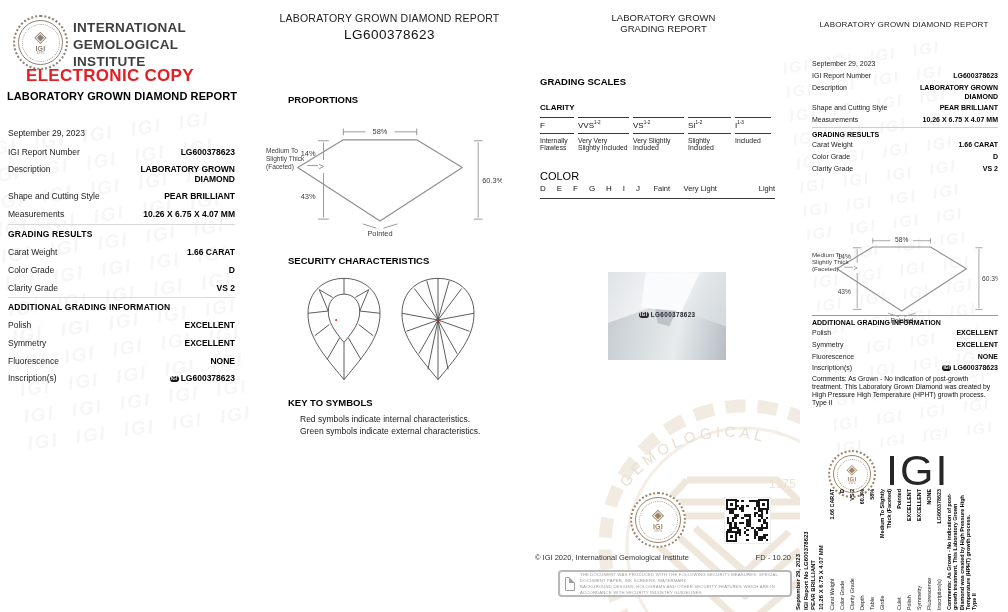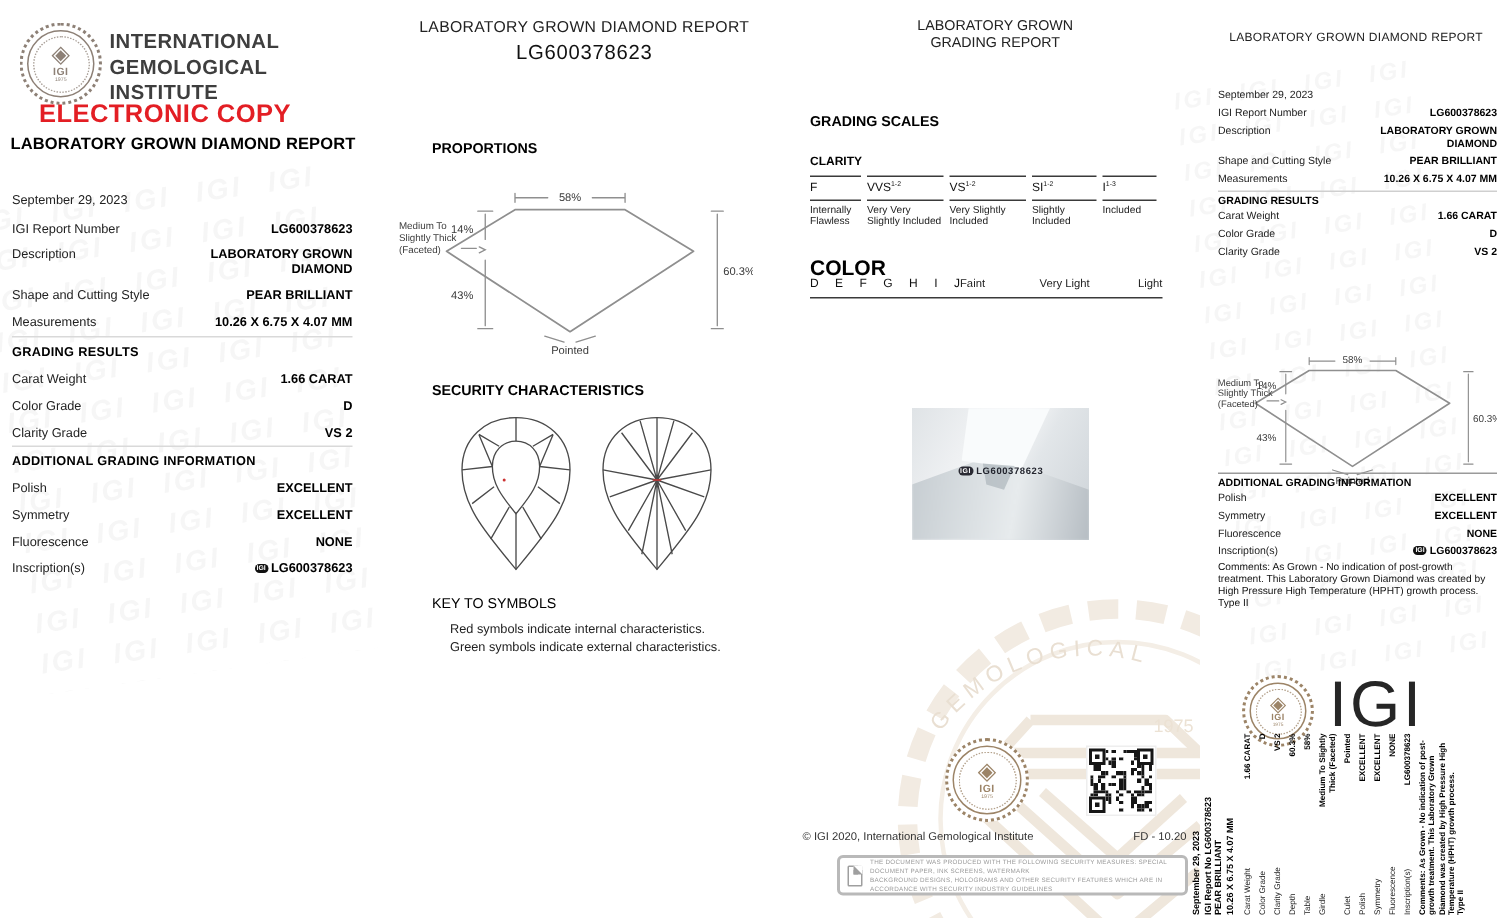--- a/index.html
+++ b/index.html
@@ -202,21 +202,21 @@
           <path d="M35 93 C16 70 3 55 3 34 C3 15 17 3 35 3 C53 3 67 15 67 34 C67 55 54 70 35 93 Z"></path>
           <path d="M35 40 L35 3 M35 40 L35 93 M35 40 L3 34 M35 40 L67 34
                    M35 40 L14 12 M35 40 L56 12 M35 40 L7 50 M35 40 L63 50
                    M35 40 L18 70 M35 40 L52 70 M35 40 L25 5 M35 40 L45 5
                    M35 40 L26 84 M35 40 L44 84"></path>
         </g>
         <path d="M32.5 40 L37.5 40" stroke="#cc3333" stroke-width="0.9"></path>
       </svg>
     </div>
 
-    <div class="abs" style="left:36px;top:397px;font-size:9.5px;font-weight:normal;color:#000">KEY TO SYMBOLS</div>
+    <div class="abs" style="left:36px;top:397px;font-size:9.5px;font-weight:bold;color:#000">KEY TO SYMBOLS</div>
     <div class="abs" style="left:48px;top:414px;font-size:8.5px;color:#222">Red symbols indicate internal characteristics.</div>
     <div class="abs" style="left:48px;top:426px;font-size:8.5px;color:#222">Green symbols indicate external characteristics.</div>
 
   </div>
 
   <div class="abs" style="left:527px;top:0;width:273px;height:612px;overflow:hidden">
 
     <svg class="abs" style="left:0;top:368px" width="273" height="244" viewBox="0 0 273 244">
       <circle cx="218" cy="178" r="140" fill="none" stroke="#f2ebe2" stroke-width="13" stroke-dasharray="20 12"></circle>
       <circle cx="218" cy="178" r="118" fill="none" stroke="#f4eee6" stroke-width="3"></circle>
@@ -264,34 +264,34 @@
           <span>SI</span><sup>1-2</sup></div>
         <div class="cdesc">Slightly Included</div>
       </div>
       <div class="ccol" style="width:40px">
         <div class="ccode" style="border-bottom:1.5px solid #3a3a3a;border-top:1px solid #3a3a3a;padding-top:2px">
           <span>I</span><sup>1-3</sup></div>
         <div class="cdesc">Included</div>
       </div>
     </div>
 
-    <div class="abs" style="left:13px;top:170px;font-size:14px;font-weight:bold;color:#000">COLOR</div>
+    <div class="abs" style="left:13px;top:170px;font-size:11px;font-weight:normal;color:#000">COLOR</div>
 
     <div class="abs crow" style="left:13px;right:25px;top:184px;border-bottom:1.5px solid #3a3a3a;padding-bottom:5px;align-items:baseline">
       <div style="width:100px;display:flex;justify-content:space-between;font-size:8px;color:#111">
         <span>D</span>
         <span>E</span>
         <span>F</span>
         <span>G</span>
         <span>H</span>
         <span>I</span>
         <span>J</span>
       </div>
-      <span style="flex:1;text-align:left;font-size:7.5px;color:#222">Faint</span>
-      <span style="flex:1.2;text-align:center;font-size:7.5px;color:#222">Very Light</span>
+      <span style="flex:1;text-align:center;font-size:7.5px;color:#222">Faint</span>
+      <span style="flex:1.2;font-size:7.5px;color:#222">Very Light</span>
       <span style="flex:.9;text-align:right;font-size:7.5px;color:#222">Light</span>
     </div>
 
     <div class="simg" style="left:81px;top:272px;width:118px;height:88px">
       <div class="f1"></div>
       <div class="f2"></div>
       <div class="f3"></div>
       <div class="ins"><span class="iglyph" style="background:#2a2a33">IGI</span><span>LG600378623</span></div>
     </div>
 

